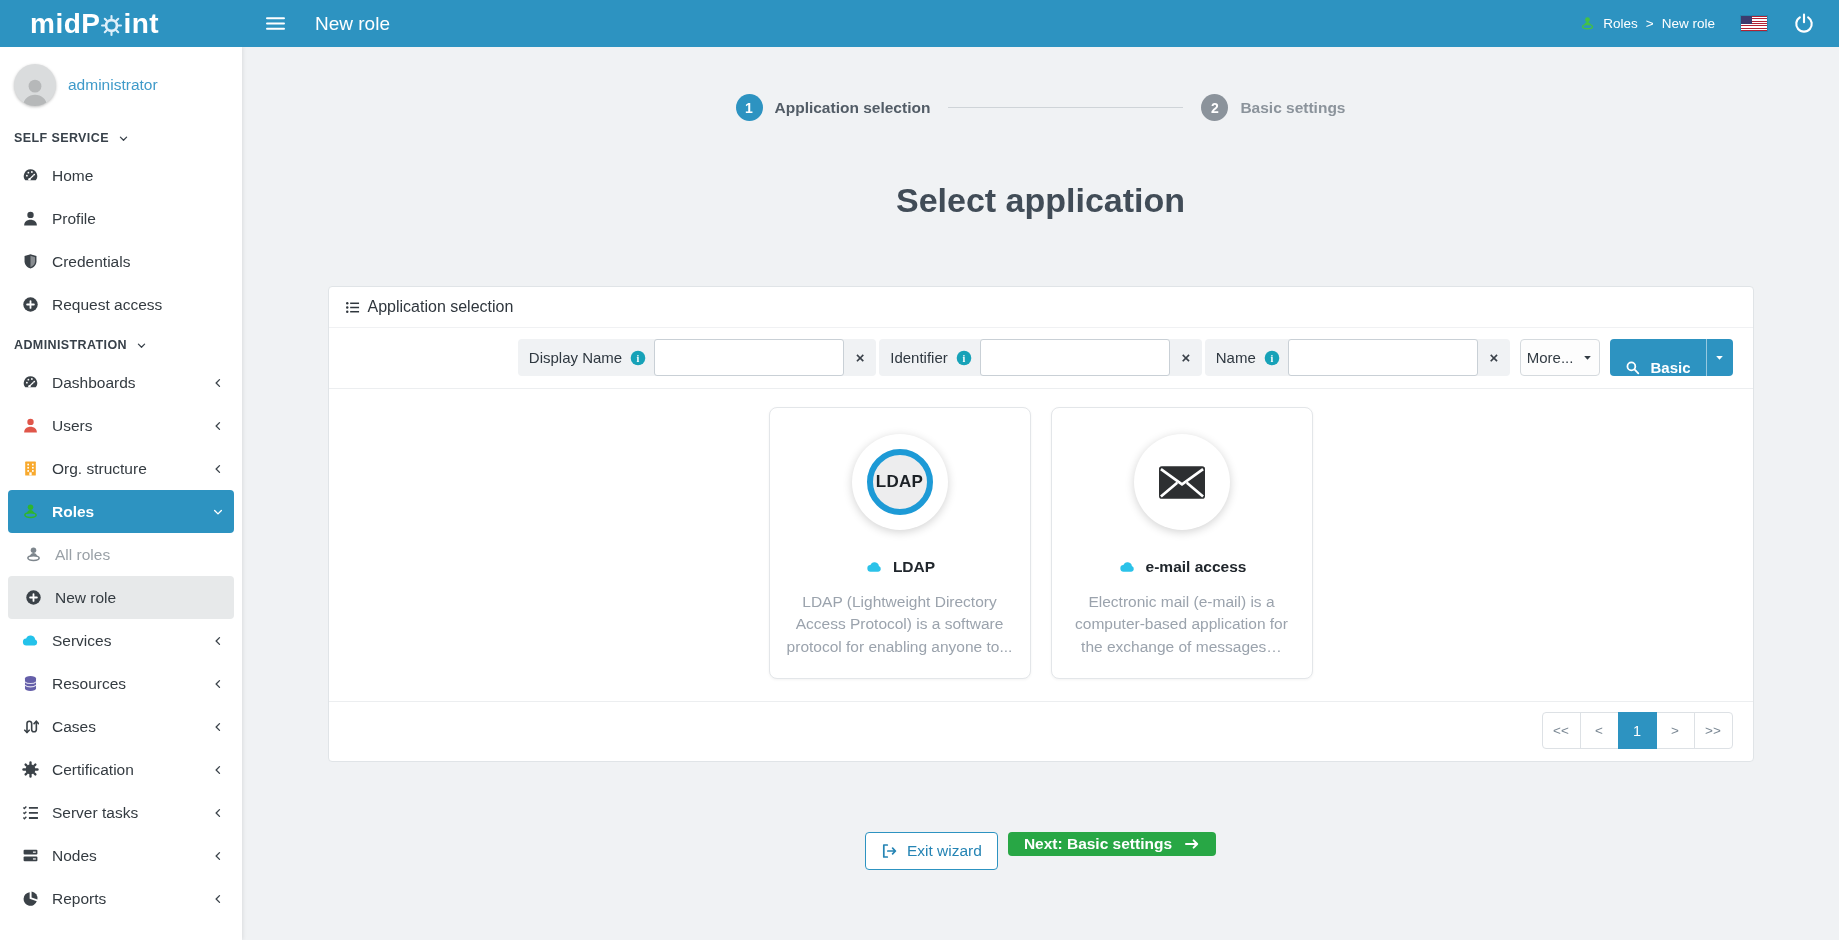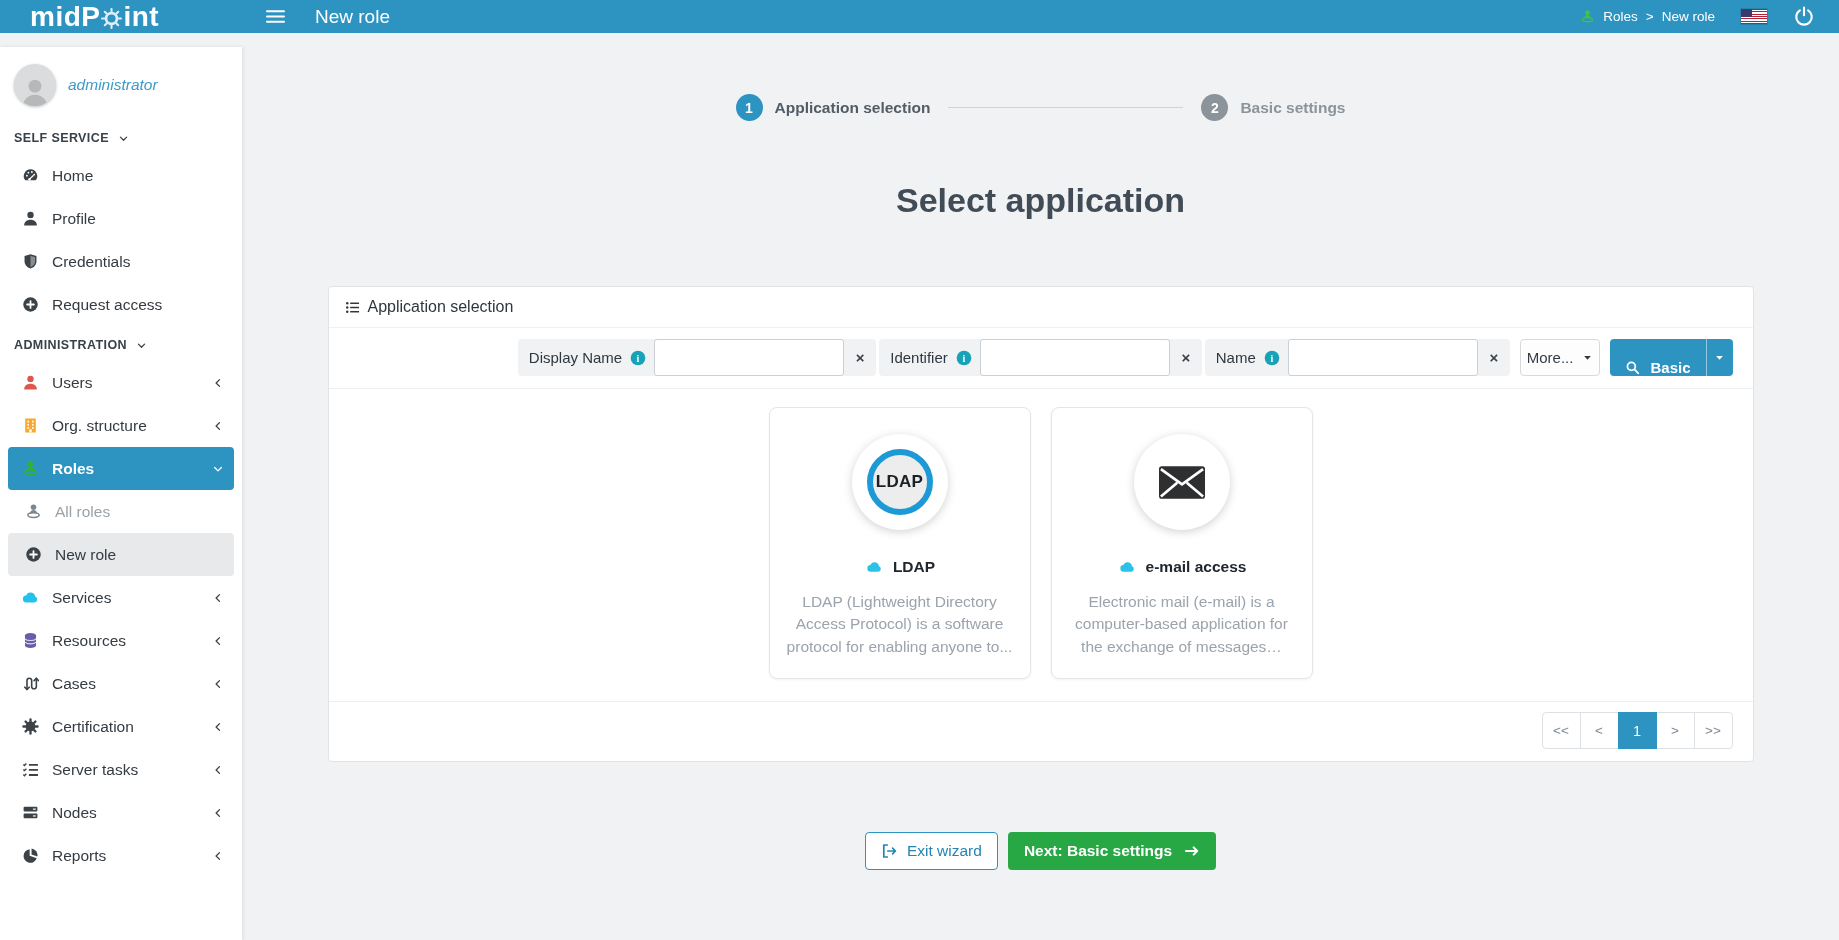--- a/index.html
+++ b/index.html
@@ -9,21 +9,21 @@
     background:#f0f2f4;
     overflow:hidden;
     position:relative;
     color:#343b41;
   }
   .icon { display:inline-flex; }
   .icon svg { width:100%; height:100%; display:block; }
 
   
   .topbar {
-    position:absolute; top:0; left:0; right:0; height:33px;
+    position:absolute; top:0; left:0; right:0; height:47px;
     background:#2d93c1; display:flex; align-items:center; color:#fff; z-index:10;
   }
   .logo { width:242px; padding-left:30px; font-size:28px; font-weight:700; letter-spacing:.5px; display:flex; align-items:center; cursor:pointer; }
   .logo .gear { width:21px; height:21px; margin:4px 1px 0; color:#ddeffa; }
   .hamburger { background:none; border:none; color:#fff; width:40px; height:40px; margin-left:13px; display:flex; align-items:center; justify-content:center; cursor:pointer; }
   .hamburger .icon { width:19px; height:15px; }
   .page-title { font-size:19px; margin-left:20px; font-weight:400; }
   .topbar-right { margin-left:auto; display:flex; align-items:center; gap:26px; padding-right:24px; }
   .breadcrumb { display:flex; align-items:center; gap:8px; font-size:13.5px; }
   .breadcrumb a { color:#fff; text-decoration:none; }
@@ -31,21 +31,21 @@
   .us-flag { width:26px; height:15px; position:relative; display:inline-block;
     background:repeating-linear-gradient(to bottom,#b22234 0 1.16px,#ffffff 1.16px 2.31px);
     box-shadow:0 0 0 1px rgba(0,0,0,.1); cursor:pointer; }
   .us-flag::after { content:""; position:absolute; left:0; top:0; width:11px; height:8.1px; background:#3c3b6e; }
   .power { width:22px; height:22px; color:#fff; background:none; border:none; cursor:pointer; padding:0; }
   .power .icon { width:20px; height:20px; }
 
   
   .sidebar { position:absolute; top:47px; left:0; width:242px; bottom:0; background:#fff;
     box-shadow:1px 0 4px rgba(0,0,0,.09); overflow:hidden; z-index:5; }
-  .user-panel { display:flex; align-items:center; gap:12px; padding:17px 14px 13px;font-style:italic; }
+  .user-panel { display:flex; align-items:center; gap:12px; padding:17px 14px 13px; }
   .avatar { width:42px; height:42px; border-radius:50%; background:#dadcdd; display:flex; align-items:flex-end; justify-content:center; overflow:hidden; box-shadow:0 1px 3px rgba(0,0,0,.25); }
   .avatar .icon { width:30px; height:30px; color:#b6b8b9; }
   .user-name { color:#3f9ac9; font-size:15.5px; text-decoration:none; }
   .menu-header { padding:12px 14px 9px; font-size:12.5px; font-weight:700; color:#38414a; letter-spacing:.4px; display:flex; align-items:center; gap:9px; cursor:pointer; }
   .menu-header .hdr-chev { width:11px; height:11px; color:#38414a; }
   .menu-item { display:flex; align-items:center; gap:13px; height:43px; margin:0 8px; padding:0 10px 0 14px; border-radius:4px; color:#343b41; font-size:15.5px; text-decoration:none; cursor:pointer; }
   .menu-item .mi { width:17px; height:17px; flex:0 0 17px; color:#3b4248; }
   .menu-item.sub { padding-left:17px; }
   .menu-item.active { background:#2d93c1; color:#fff; font-weight:600; }
   .menu-item.active .mi-chev { color:#fff; }
@@ -96,21 +96,21 @@
   .pagination-row { display:flex; justify-content:flex-end; padding:10px 20px 12px; border-top:1px solid #eceef0; }
   .pagination { display:flex; }
   .pg { min-width:39px; height:37px; background:#fff; border:1px solid #dde1e5; color:#7b8894; font-size:13.5px; display:flex; align-items:center; justify-content:center; margin-left:-1px; cursor:pointer; font-family:inherit; padding:0 10px; }
   .pg:first-child { border-radius:4px 0 0 4px; margin-left:0; }
   .pg:last-child { border-radius:0 4px 4px 0; }
   .pg.active { background:#2d93c1; border-color:#2d93c1; color:#fff; position:relative; z-index:1; font-size:14.5px; }
 
   .footer-actions { display:flex; justify-content:center; gap:10px; margin-top:70px; }
   .btn-exit { height:38px; padding:0 15px; background:#fff; border:1px solid #2d93c1; border-radius:4px; color:#2584b4; font-size:15.5px; display:flex; align-items:center; gap:10px; cursor:pointer; font-family:inherit; }
   .btn-exit .icon { width:16px; height:16px; color:#2584b4; }
-  .btn-next { height:38px; padding:0 16px; background:#28a745; border:none; border-radius:4px; color:#fff; font-size:15.5px; font-weight:600; display:flex; align-items:center; gap:12px; cursor:pointer; font-family:inherit; }
+  .btn-next { height:24px; padding:0 16px; background:#28a745; border:none; border-radius:4px; color:#fff; font-size:15.5px; font-weight:600; display:flex; align-items:center; gap:12px; cursor:pointer; font-family:inherit; }
   .btn-next .icon { width:16px; height:16px; }
 </style>
 </head>
 <body>
 
 <header class="topbar">
   <div class="logo">
     <span>midP</span>
       <span class="icon gear">
         <svg viewBox="0 0 20 20" fill="none" stroke="currentColor">
@@ -232,20 +232,41 @@
       </a>
       <div class="menu-header">
         <span>ADMINISTRATION</span>
         <span class="icon hdr-chev">
           <svg viewBox="0 0 16 16" fill="none" stroke="currentColor" stroke-width="1.8" stroke-linecap="round" stroke-linejoin="round">
             <path d="M3.5 6l4.5 4.5L12.5 6"></path>
           </svg>
         </span>
       </div>
       <a href="#" class="menu-item">
+        <span class="icon mi">
+          <svg viewBox="0 0 16 16">
+            <path d="M8 2.2a6.3 6.3 0 0 0-4.9 10.3h9.8A6.3 6.3 0 0 0 8 2.2z" fill="currentColor"></path>
+            <g fill="#fff">
+              <circle cx="4.6" cy="8.2" r="0.85"></circle>
+              <circle cx="6" cy="5.3" r="0.85"></circle>
+              <circle cx="9.3" cy="4.7" r="0.85"></circle>
+              <circle cx="11.5" cy="7.1" r="0.85"></circle>
+            </g>
+            <path d="M7.1 11.4l3.8-3.6" stroke="#fff" stroke-width="1.2"></path>
+            <circle cx="7" cy="11.5" r="1.1" fill="#fff"></circle>
+          </svg>
+        </span>
+        <span class="mi-label">Dashboards</span>
+        <span class="icon mi-chev">
+          <svg viewBox="0 0 16 16" fill="none" stroke="currentColor" stroke-width="1.8" stroke-linecap="round" stroke-linejoin="round">
+            <path d="M10 3.5L5.5 8l4.5 4.5"></path>
+          </svg>
+        </span>
+      </a>
+      <a href="#" class="menu-item">
         <span class="icon mi" style="color:#e0564a">
           <svg viewBox="0 0 16 16" fill="currentColor">
             <circle cx="8" cy="4.6" r="3"></circle>
             <path d="M2 14.5c0-3.3 2.7-5.3 6-5.3s6 2 6 5.3z"></path>
           </svg>
         </span>
         <span class="mi-label">Users</span>
         <span class="icon mi-chev">
           <svg viewBox="0 0 16 16" fill="none" stroke="currentColor" stroke-width="1.8" stroke-linecap="round" stroke-linejoin="round">
             <path d="M10 3.5L5.5 8l4.5 4.5"></path>

